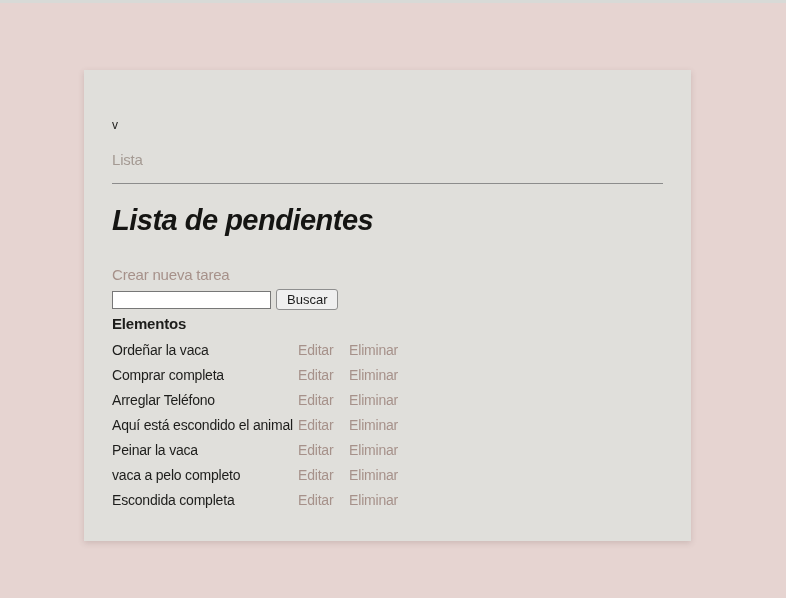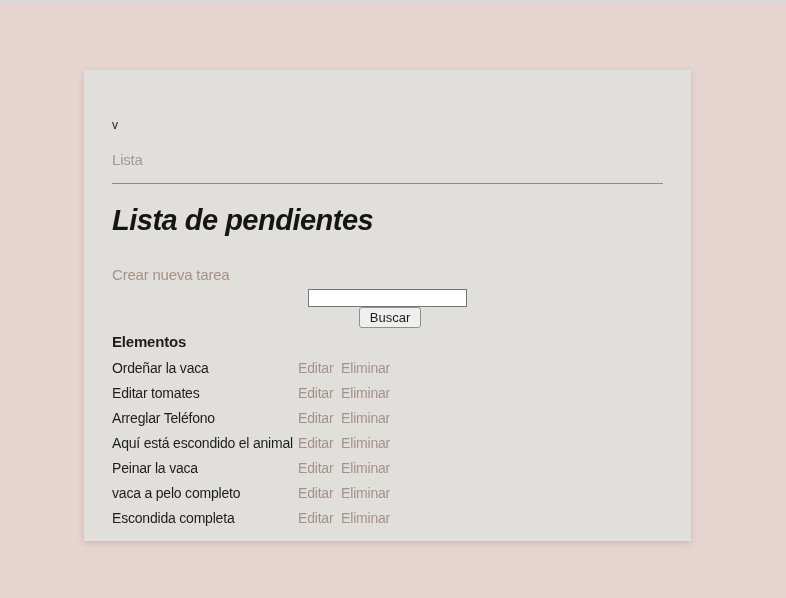--- a/index.html
+++ b/index.html
@@ -73,21 +73,20 @@
     display: inline-block;
     margin-top: 26px;
     font-size: 15px;
     line-height: 18px;
     color: var(--link-color);
   }
   .search-row {
     margin-top: 5px;
     display: flex;
     align-items: center;
-    flex-direction: column;
   }
   .search-input {
     width: 159px;
     height: 18px;
     border: 1px solid var(--input-border);
     background: #ffffff;
     font-size: 13px;
     padding: 1px 3px;
     font-family: "Liberation Sans", sans-serif;
   }
@@ -121,21 +120,21 @@
     width: 186px;
     flex: 0 0 186px;
     white-space: nowrap;
     color: var(--text-color);
   }
   .row-actions { white-space: nowrap; }
   .row-actions a {
     color: var(--link-color);
     font-size: 14px;
   }
-  .row-actions a.edit { margin-right: 4px; }
+  .row-actions a.edit { margin-right: 12px; }
 </style>
 </head>
 <body>
 
 <div class="top-strip"></div>
 
 <div class="card">
 
   <div class="username">v</div>
 
@@ -158,21 +157,21 @@
 
     <div class="todo-row">
       <span class="task-name">Ordeñar la vaca</span>
       <span class="row-actions">
         <a class="edit">Editar</a>
         <a class="delete">Eliminar</a>
       </span>
     </div>
 
     <div class="todo-row">
-      <span class="task-name">Editar tomates</span>
+      <span class="task-name">Comprar completa</span>
       <span class="row-actions">
         <a class="edit">Editar</a>
         <a class="delete">Eliminar</a>
       </span>
     </div>
 
     <div class="todo-row">
       <span class="task-name">Arreglar Teléfono</span>
       <span class="row-actions">
         <a class="edit">Editar</a>

